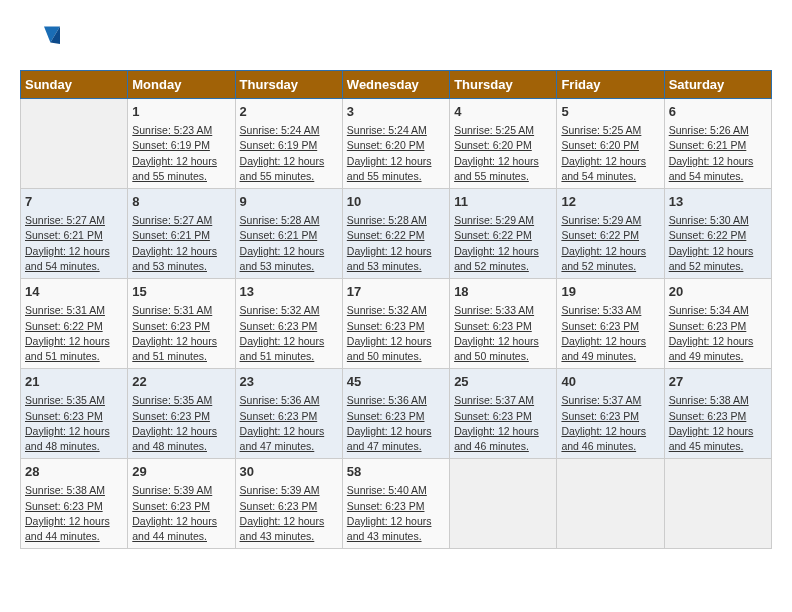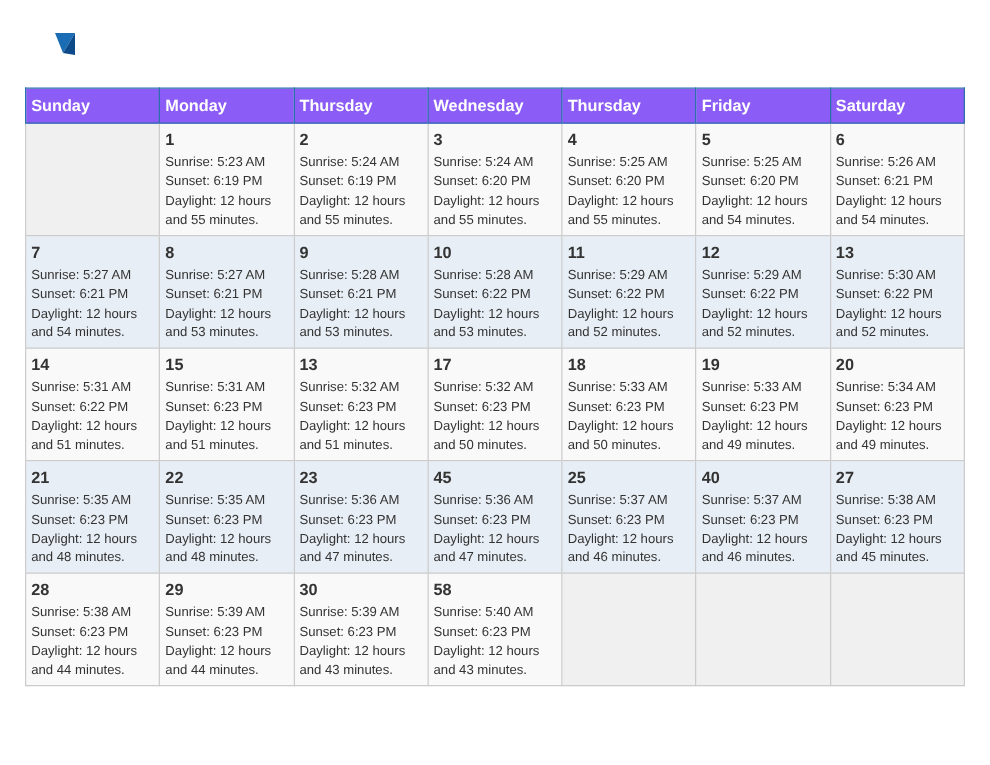--- a/index.html
+++ b/index.html
@@ -45,21 +45,21 @@
     .subtitle {
       font-size: 16px;
       color: #444;
     }
     table {
       width: 100%;
       border-collapse: collapse;
       font-size: 11px;
     }
     thead tr th {
-      background-color: #8b5cf6;
+      background-color: #a16207;
       color: #fff;
       padding: 6px 4px;
       text-align: left;
       font-size: 13px;
       font-weight: bold;
       border: 1px solid #2c6fad;
     }
     tbody tr td {
       border: 1px solid #ccc;
       vertical-align: top;
@@ -78,20 +78,21 @@
     .day-number {
       font-weight: bold;
       font-size: 13px;
       display: block;
       margin-bottom: 2px;
     }
     .day-info {
       font-size: 10.5px;
       color: #333;
       line-height: 1.45;
+      text-decoration: underline;
     }
     .empty-cell {
       background-color: #f0f0f0 !important;
     }
   </style>
 </head>
 <body>
 
 <div class="header">
   <div class="logo">

